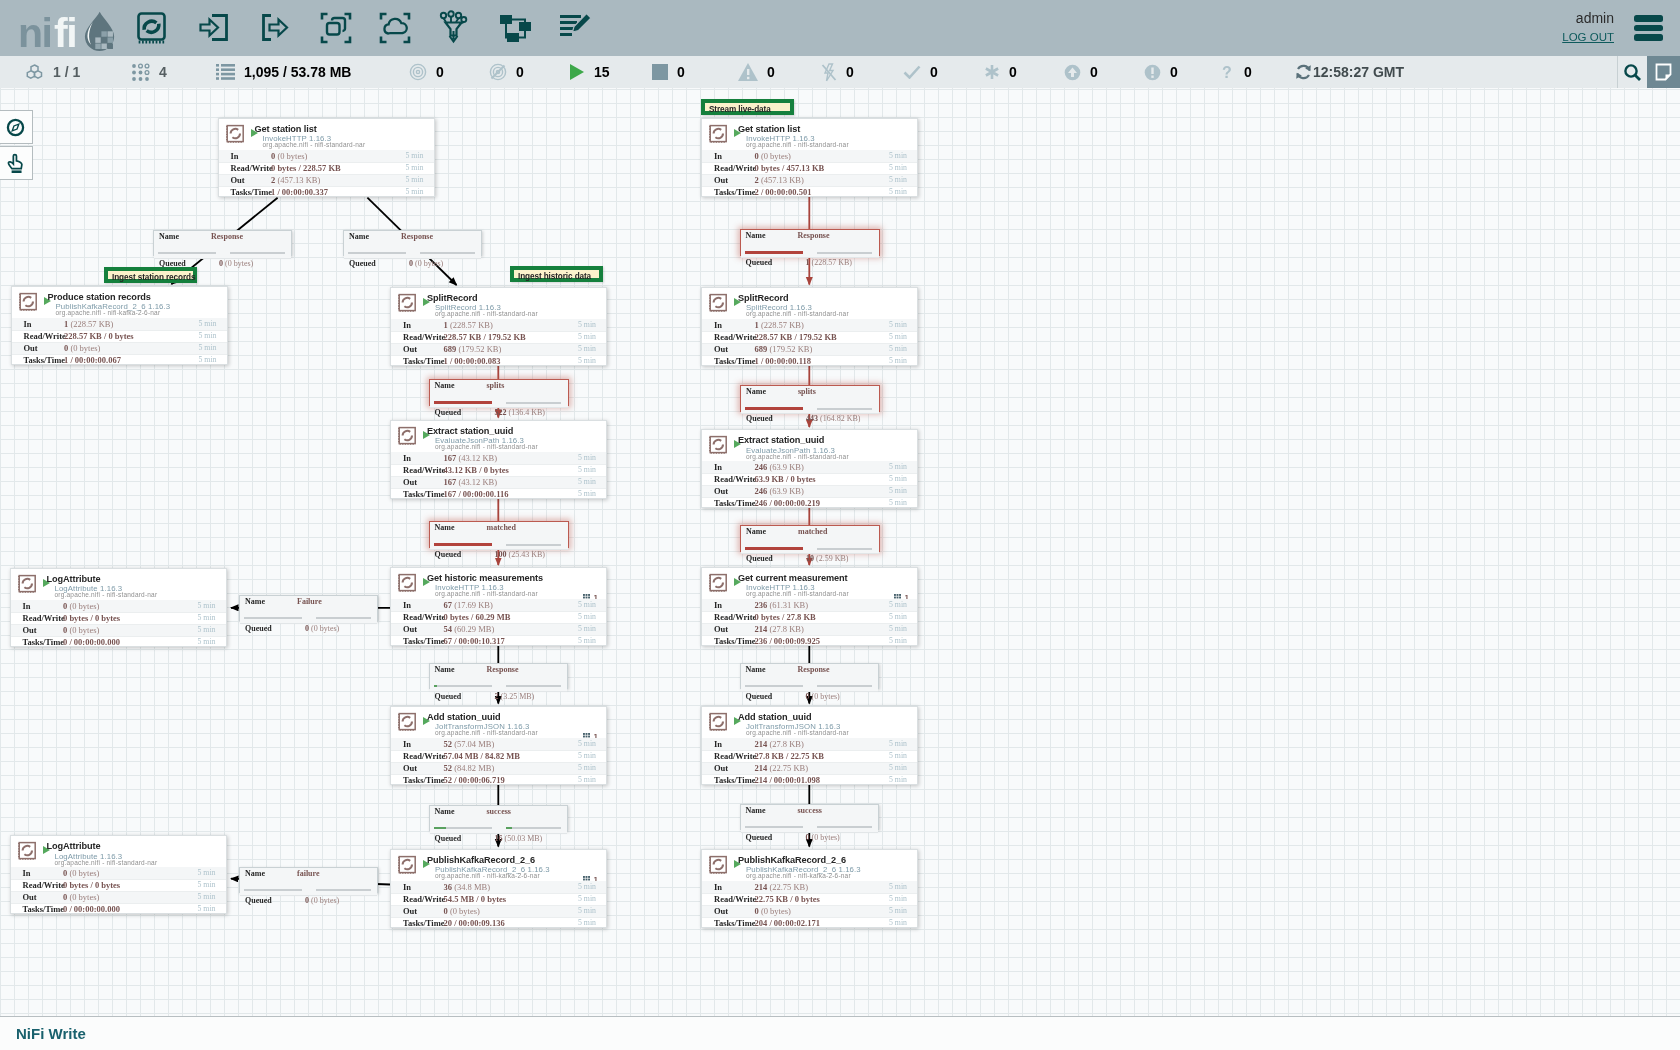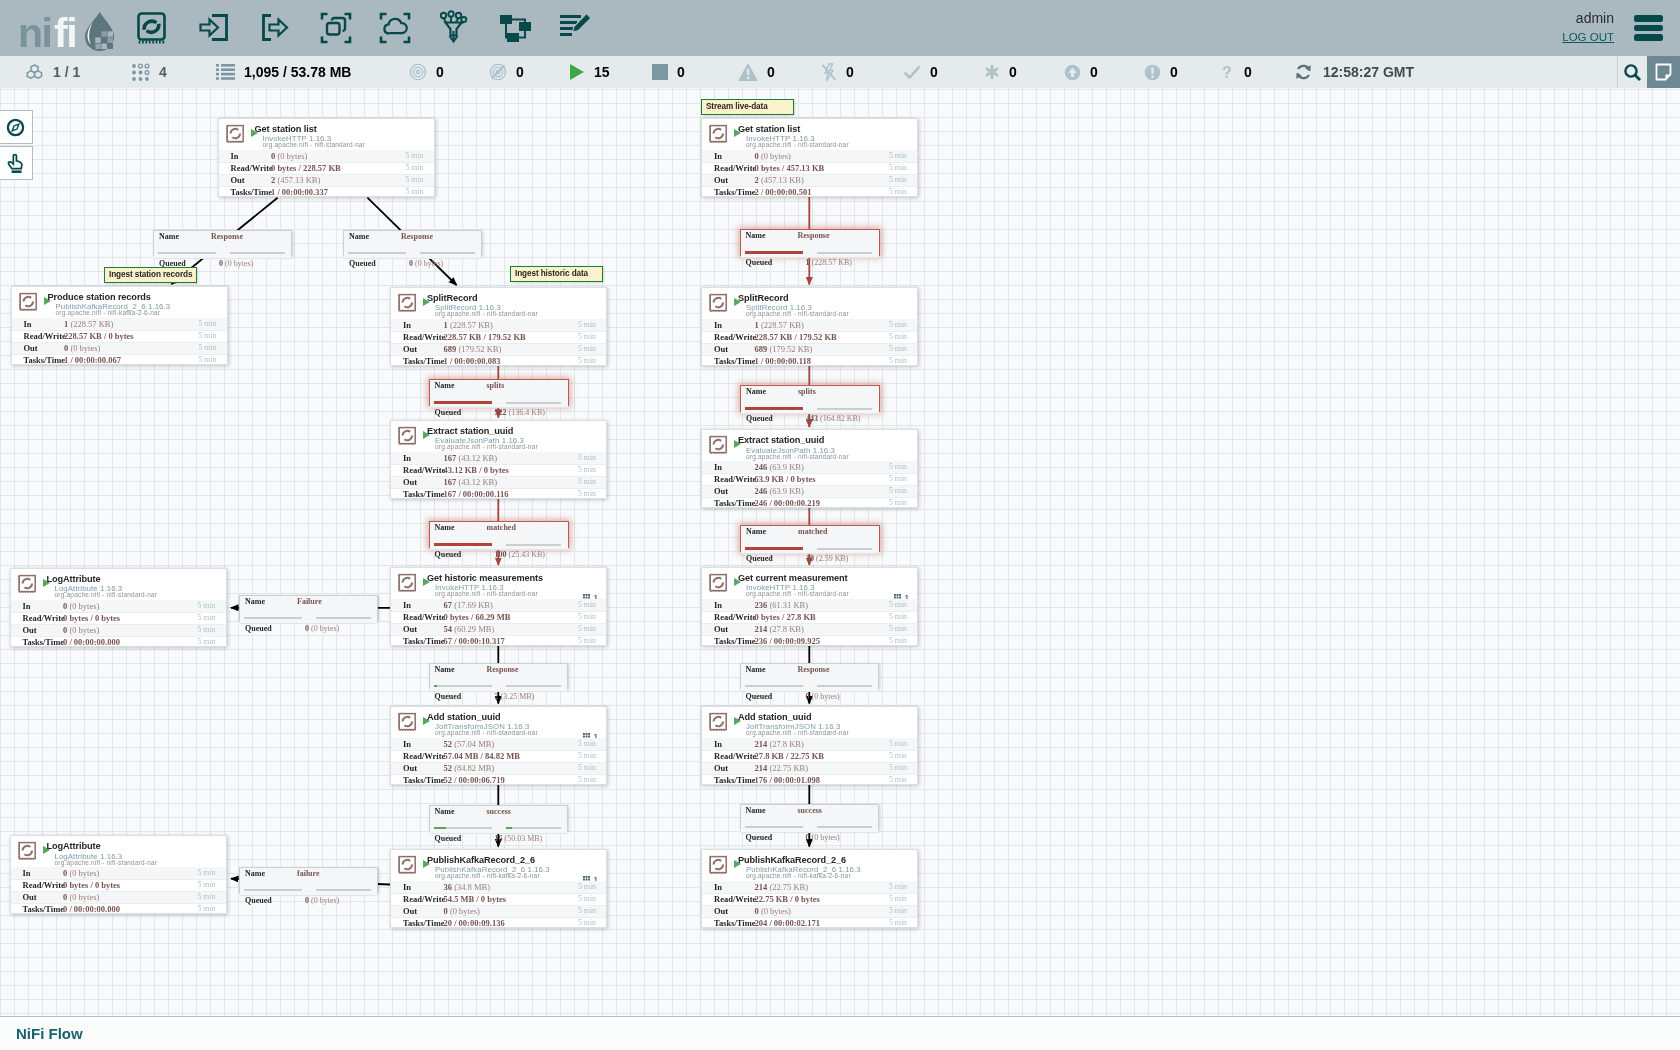--- a/index.html
+++ b/index.html
@@ -15,21 +15,21 @@
   #burger { position:absolute; right:17px; top:15px; width:29px; height:27px; }
   #burger div { height:6.5px; border-radius:2.5px; background:#07484a; margin-bottom:3.2px; }
 
   
   #sbar { position:absolute; left:0; top:56px; width:1680px; height:32px; background:#e5eaec; }
   #sbar .it { position:absolute; top:0; height:32px; display:flex; align-items:center; }
   #sbar .num { font-size:14px; font-weight:bold; color:#000000; }
   #sbar .numg { font-size:14px; font-weight:bold; color:#555e61; }
   #sbar-search { position:absolute; right:33px; top:0; width:30px; height:32px; border-left:1px solid #c7d0d3; display:flex; align-items:center; justify-content:center; }
   #sbar-note { position:absolute; right:0; top:0; width:33px; height:32px; background:#6e8893; display:flex; align-items:center; justify-content:center; }
-  #sbar .time { font-size:14px; font-weight:bold; color:#414b4e; margin-left:11px; }
+  #sbar .time { font-size:14px; font-weight:bold; color:#414b4e; margin-left:1px; }
 
   
   #canvas { position:absolute; left:0; top:88px; width:1680px; height:928px;
     background-color:#f8fafb;
     background-image: linear-gradient(to right,#e2e8ea 1px,transparent 1px),
                       linear-gradient(to bottom,#e2e8ea 1px,transparent 1px);
     background-size:14px 14px; background-position:0px 1px; }
   #crumb { position:absolute; left:0; top:1016px; width:1680px; height:34px; background:#fbfcfc; border-top:1px solid #b7bec1; }
   #crumb .t { position:absolute; left:16px; top:8px; font-size:15px; font-weight:bold; color:#19616d; }
 
@@ -62,21 +62,21 @@
   .clab .k { position:absolute; left:5px; font-weight:bold; color:#262626; }
   .clab .w { position:absolute; font-weight:bold; color:#775351; white-space:nowrap;padding-left:20px; }
   .clab .w .pa { font-weight:normal; color:#9a7e7b; }
   .clab .bar { position:absolute; bottom:1px; height:2px; background:#c9ced1; }
   .clab .b1 { left:4px; width:58px; }
   .clab .b2 { left:76px; width:55px; }
   .clab .fillr { position:absolute; left:0; top:-1px; height:3px; background:#b2433c; }
   .clab .fillg { position:absolute; left:0; top:0; height:100%; background:#59a15f; }
 
   
-  .ylab { position:absolute; width:93px; height:16px; background:#fbf2cb; border:1px solid #15803d; box-shadow:1px 1px 2px rgba(0,0,0,.15); font-size:8.2px; font-weight:bold; color:#262626; line-height:14.5px; padding-left:4px; white-space:nowrap; letter-spacing:-0.1px; }
+  .ylab { position:absolute; width:93px; height:16px; background:#fbf2cb; border:4px solid #15803d; box-shadow:1px 1px 2px rgba(0,0,0,.15); font-size:8.2px; font-weight:bold; color:#262626; line-height:14.5px; padding-left:4px; white-space:nowrap; letter-spacing:-0.1px; }
 
   svg.lines { position:absolute; left:0; top:0; width:1680px; height:1050px; pointer-events:none; }
 </style>
 </head>
 <body>
 <div id="page">
   <div id="canvas"></div>
 
   <svg class="lines" viewBox="0 0 1680 1050">
     <defs>
@@ -689,21 +689,21 @@
             <span class="v">27.8 KB / 22.75 KB</span>
             <span class="m">5 min</span>
           </div>
 <div class="row">
             <span class="l">Out</span>
             <span class="v">214 <span class="pa">(22.75 KB)</span></span>
             <span class="m">5 min</span>
           </div>
 <div class="row">
             <span class="l">Tasks/Time</span>
-            <span class="v">176 / 00:00:01.098</span>
+            <span class="v">214 / 00:00:01.098</span>
             <span class="m">5 min</span>
           </div>
 </div>
       </div>
 <div class="proc" style="left:701px;top:848.5px">
 <svg class="picon" width="21" height="21" viewBox="0 0 21 21">
 <rect x="2.2" y="1.6" width="16" height="16" fill="none" stroke="#8d6f6b" stroke-width="1.5"></rect>
 <g stroke="#8d6f6b" stroke-width="1.3" fill="none">
 <path d="M2.2 2.6 l-1.1 0 M2.2 5.2 l-1.1 0 M2.2 7.8 l-1.1 0 M2.2 10.4 l-1.1 0 M2.2 13 l-1.1 0 M2.2 15.6 l-1.1 0"></path>
 <path d="M3.2 17.6 l0 1.1 M5.8 17.6 l0 1.1 M8.4 17.6 l0 1.1 M11 17.6 l0 1.1 M13.6 17.6 l0 1.1 M16.2 17.6 l0 1.1"></path>
@@ -913,21 +913,21 @@
         </div>
 <div class="bar b1"></div>
 <div class="bar b2"></div>
 </div>
 <div class="ylab" style="left:104px;top:266.5px;width:93px">Ingest station records</div>
 <div class="ylab" style="left:510px;top:266px;width:93px">Ingest historic data</div>
 <div class="ylab" style="left:701px;top:98.5px;width:93px">Stream live-data</div>
 </div>
 
   <div id="crumb">
-      <div class="t">NiFi Flow</div>
+      <div class="t">NiFi Write</div>
     </div>
 
   <div id="hdr">
     <svg id="logo" width="140" height="56" viewBox="0 0 140 56">
 <text x="8" y="43" font-family="Liberation Sans, sans-serif" font-size="41" font-weight="bold" fill="#7b929c" letter-spacing="-1.5">ni</text>
 <text x="44" y="43" font-family="Liberation Sans, sans-serif" font-size="41" font-weight="bold" fill="#f2f6f6" letter-spacing="-1.5">fi</text>
 <g transform="translate(3,3.5) scale(0.85)">
           <path d="M 102 5 C 106 13 119 24 119 34 a 17.2 17.2 0 0 1 -34.4 0 C 84.6 24 98 13 102 5 z" fill="#5e757e"></path>
 <path d="M 94 17 C 89.5 23 87.6 28.5 87.6 33.5 a 14.4 14.4 0 0 0 4.3 10.2 C 88 36 89 26.5 94 17 z" fill="#f5f8f8"></path>
 <g>

